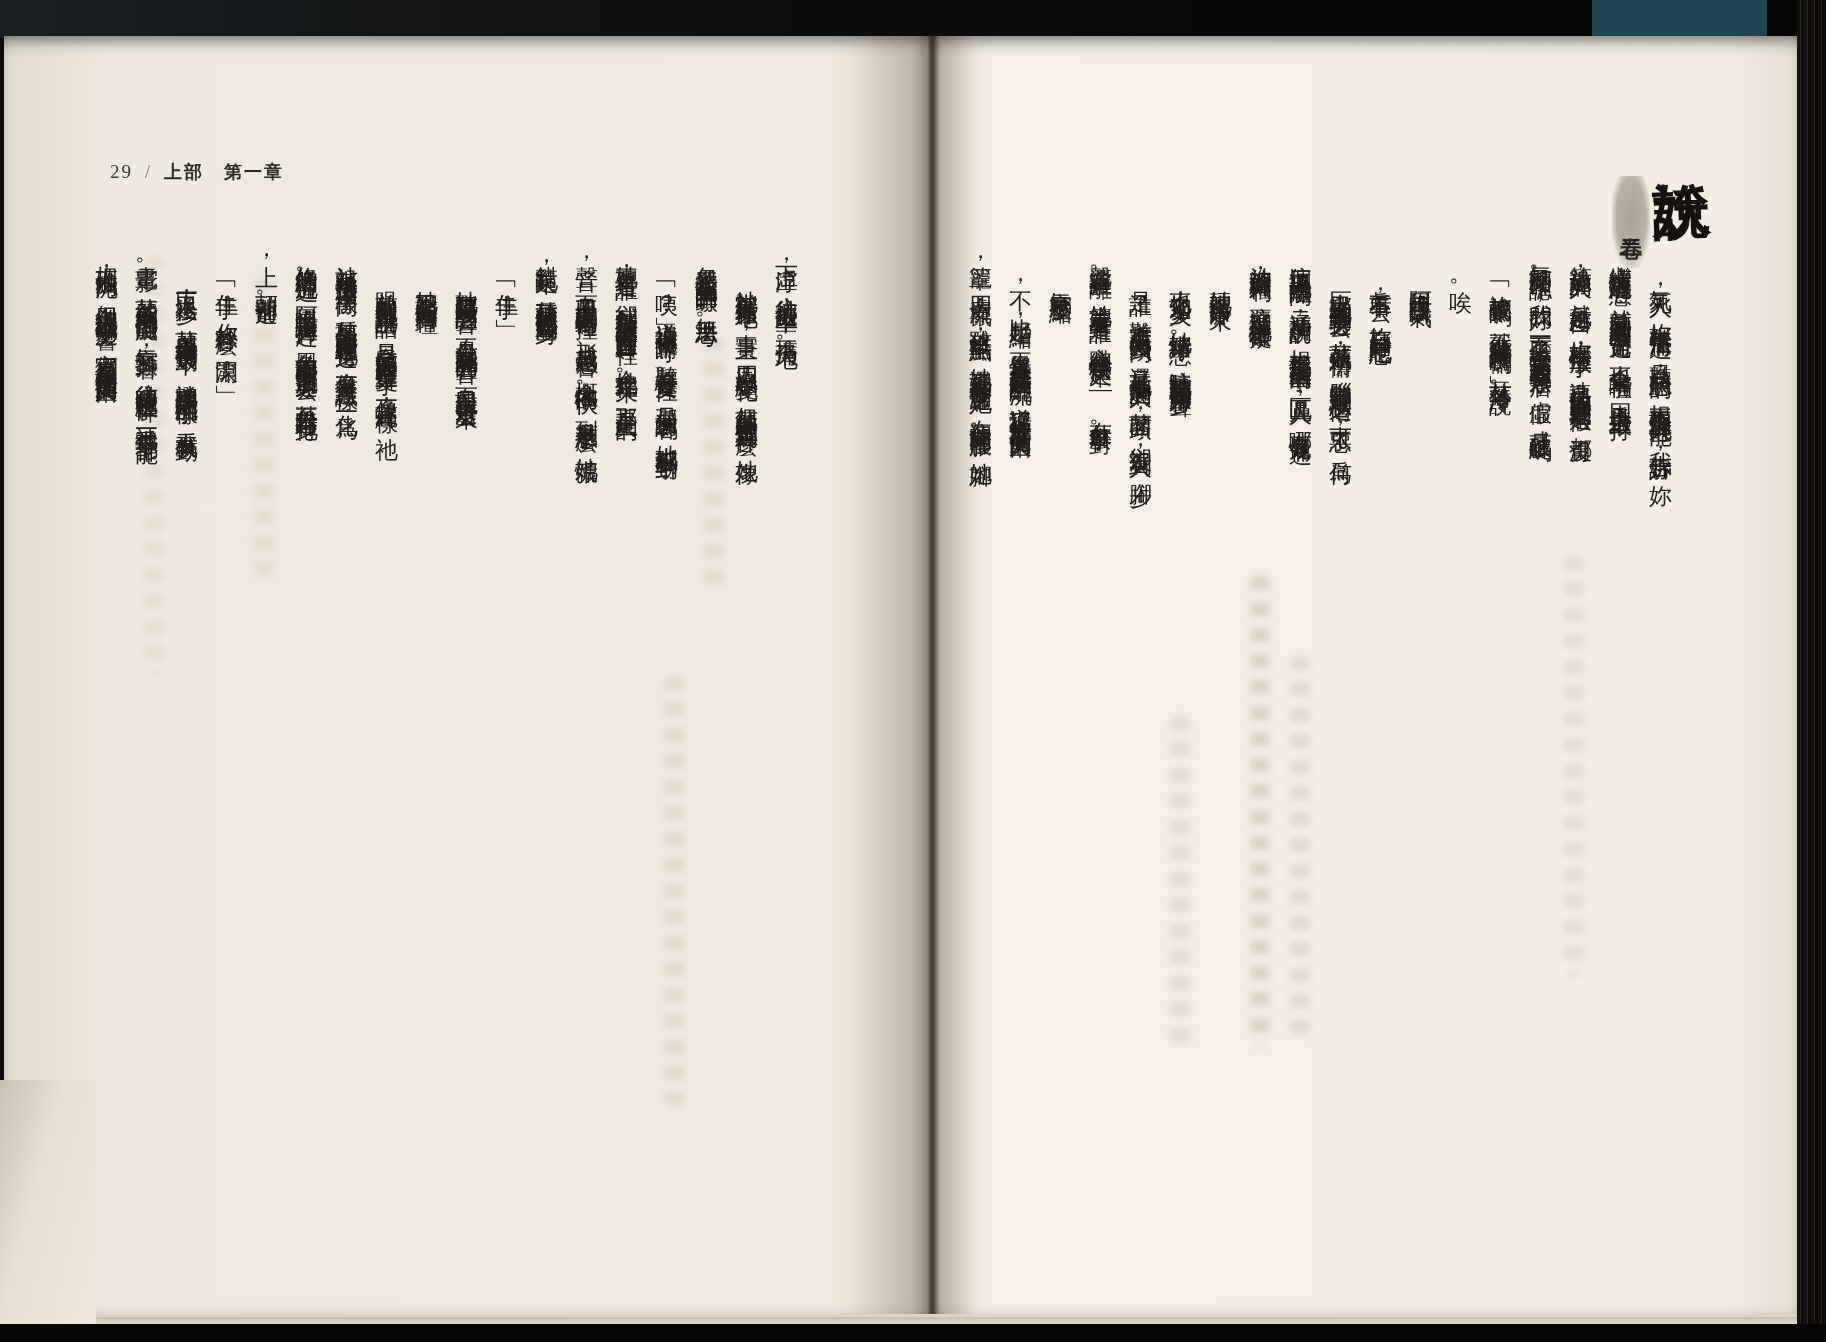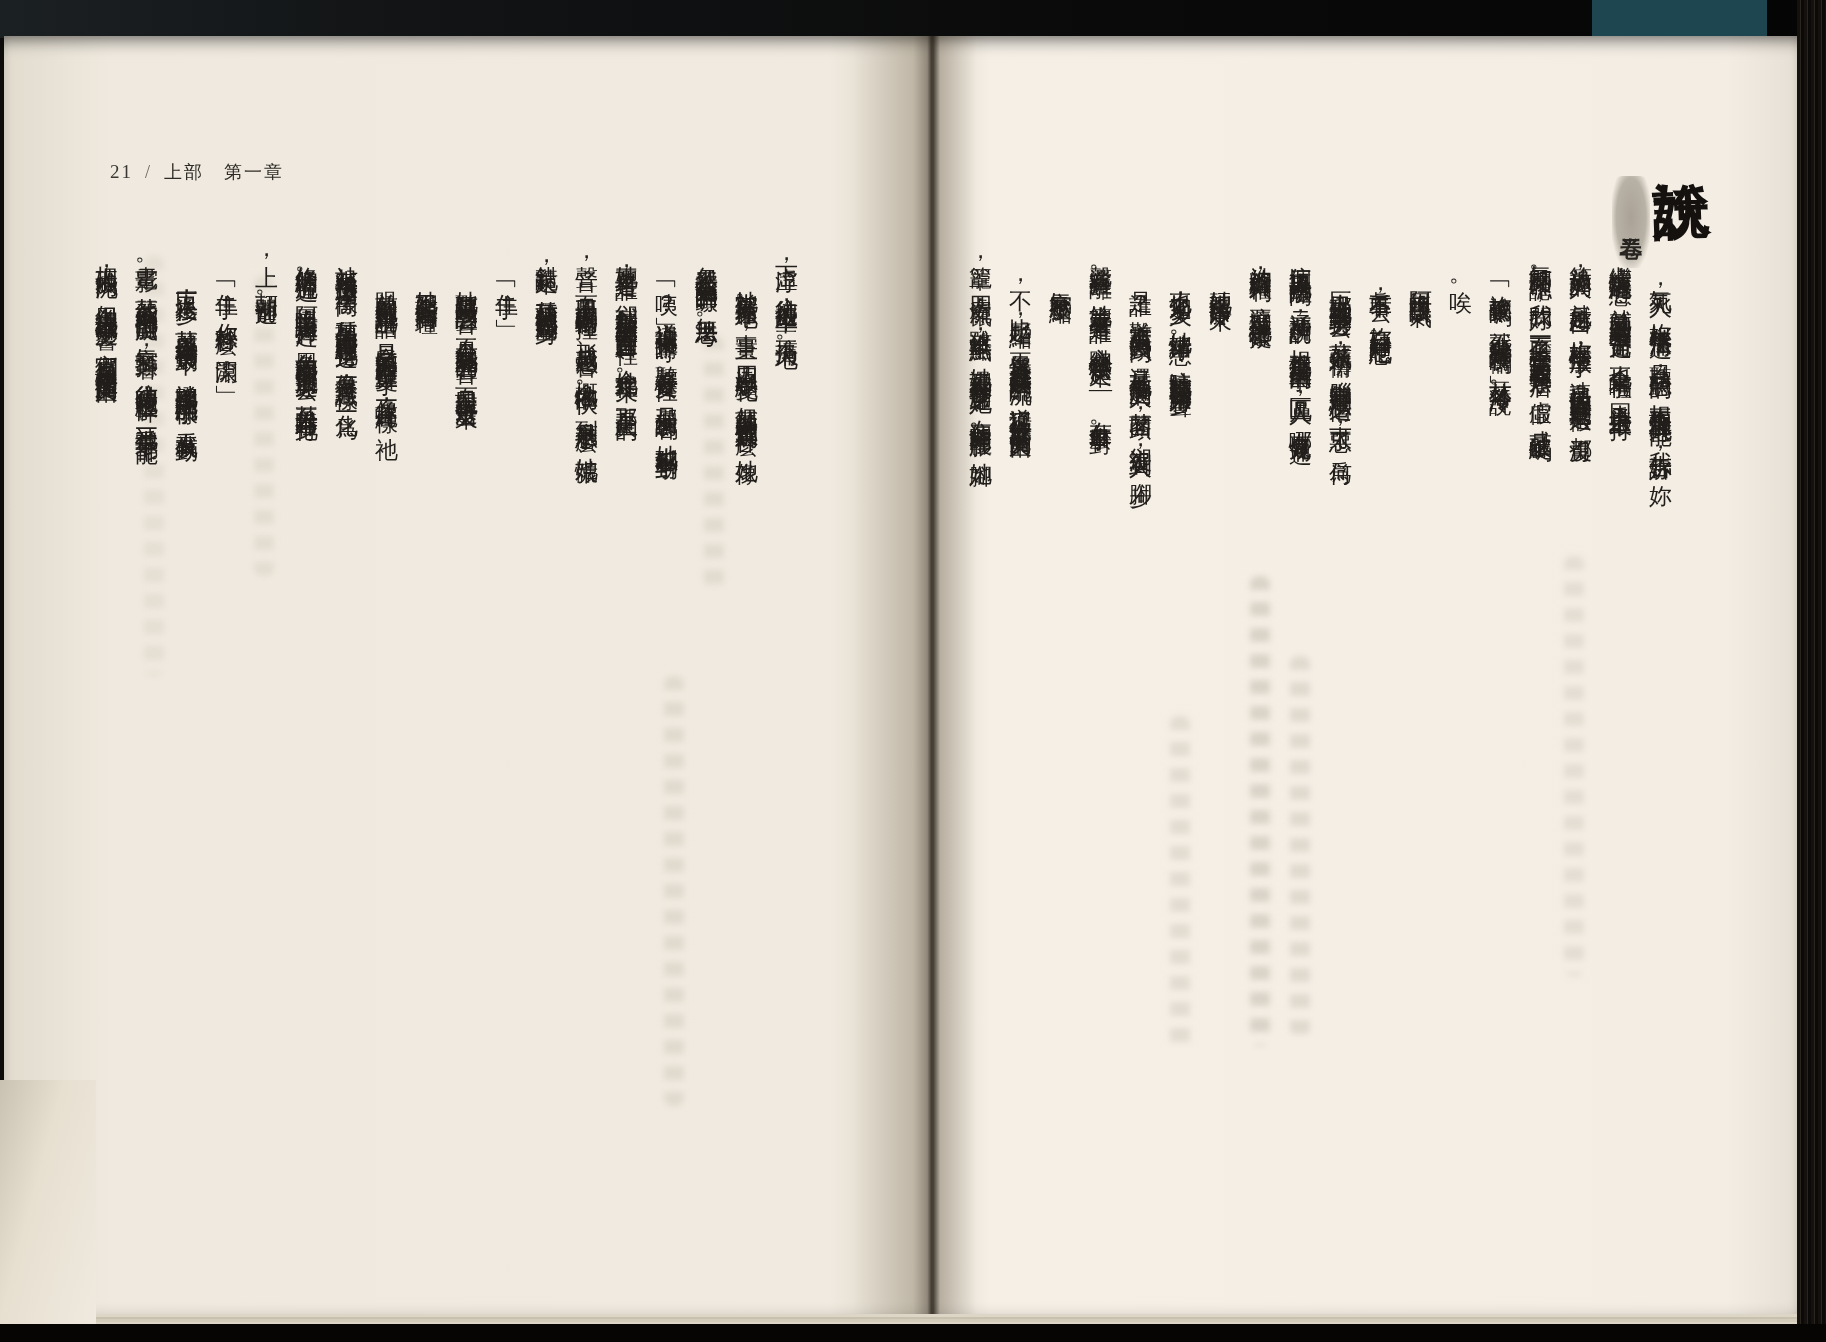--- a/index.html
+++ b/index.html
@@ -36,21 +36,21 @@
   .g5{left:660px;top:640px;height:430px;opacity:.32;}
   .g6{left:700px;top:300px;height:260px;opacity:.3;}
   .g7{left:250px;top:240px;height:300px;opacity:.26;}
   .g8{left:140px;top:220px;height:420px;opacity:.22;}
 
   
   .lp-header{position:absolute;left:106px;top:124px;font-size:18px;color:#3a3732;
              letter-spacing:2px;display:flex;gap:12px;align-items:baseline;}
   .lp-header .num{font-size:19px;}
   .lp-header .sep{color:#6b665d;}
-  .lp-header .sec{font-weight:normal;color:#2e2b26;}
+  .lp-header .sec{font-weight:bold;color:#2e2b26;}
 
   
   .vtext{position:absolute;top:212px;height:1012px;
          writing-mode:vertical-rl;text-orientation:upright;
          font-size:23px;line-height:40px;letter-spacing:2.2px;color:#211e1b;}
   .lp-cols{right:992px;}
   .rp-cols{right:118px;}
   .col{white-space:pre;}
 
   
@@ -74,21 +74,21 @@
 
   <div class="book">
 
     <div>
       <div class="ghost g5"></div>
       <div class="ghost g6"></div>
       <div class="ghost g7"></div>
       <div class="ghost g8"></div>
 
       <div class="lp-header">
-        <span class="num">21</span>
+        <span class="num">29</span>
         <span class="sep">/</span>
         <span class="sec">上部　第一章</span>
       </div>
 
       <div class="vtext lp-cols">
           <div class="col">下虛浮，彷彿被拋上空中，搞不清天地。</div>
           <div class="col">　她當然還站在原地。事實上，四周沒半點變化，但茗琴的精神確實感到了什麼。她像</div>
           <div class="col">忽然被丟在完全陌生的曠野，無法思考。</div>
           <div class="col">　「咦？」道場彼端傳來驚呼，聽聲音像是女性。是那個訪客嗎？她也感到不對勁了？</div>
           <div class="col">她正要看是誰，卻感到某種頻率極高的聲音穿進自己耳裡，令她摀住耳朵。那不是眞正的</div>

